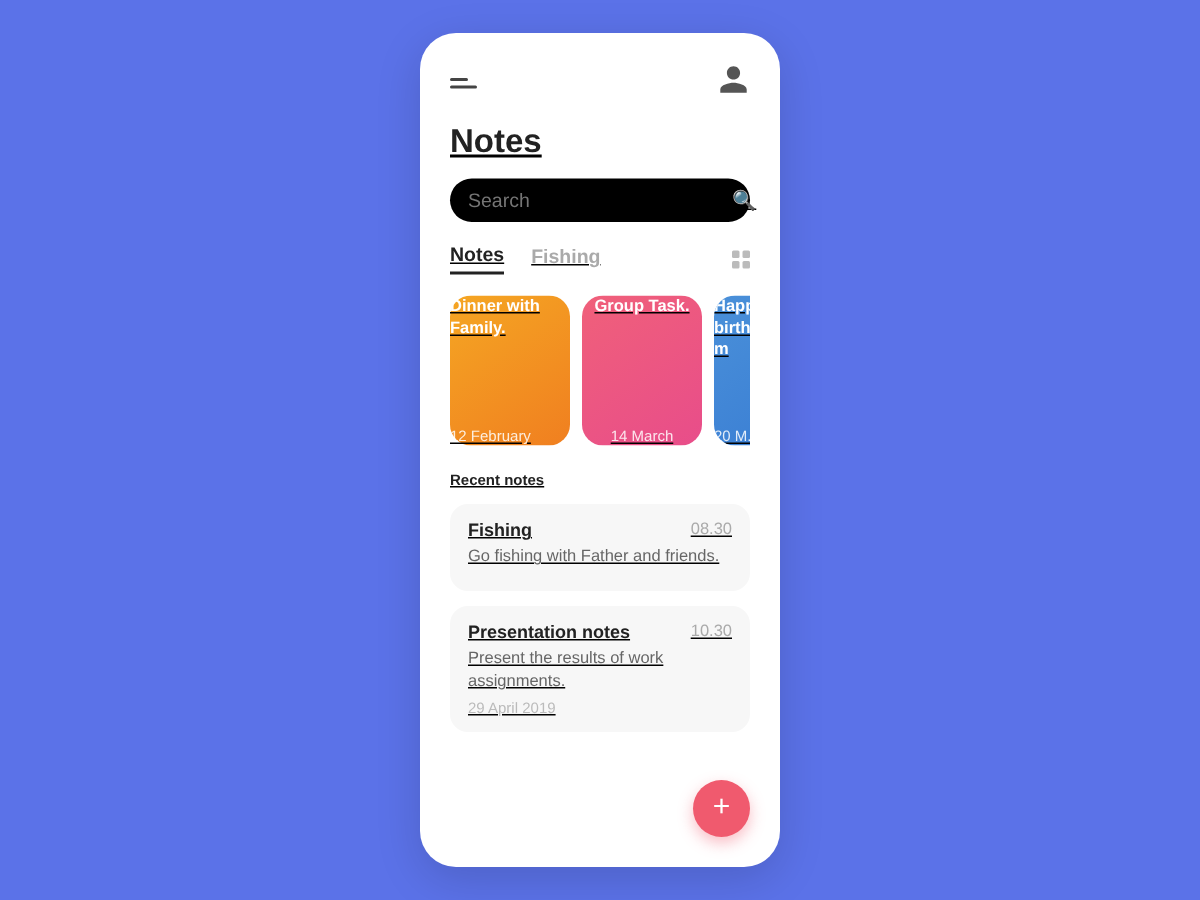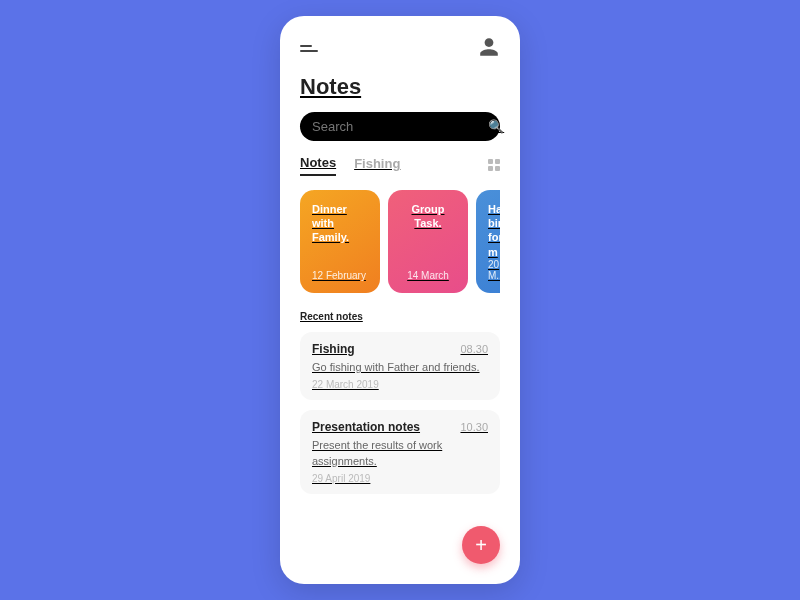--- a/index.html
+++ b/index.html
@@ -106,21 +106,20 @@
       border-radius: 1px;
     }
     .note-cards {
       display: flex;
       gap: 8px;
       margin-bottom: 18px;
       overflow: hidden;
     }
     .note-card {
       border-radius: 14px;
-      padding: 12px;
       flex: 0 0 auto;
       width: 80px;
       min-height: 100px;
       display: flex;
       flex-direction: column;
       justify-content: space-between;
       cursor: pointer;
     }
     .note-card.orange {
       background: linear-gradient(145deg, #f5a623, #f07f20);
@@ -252,21 +251,20 @@
 
   <div>
     <div class="section-title">Recent notes</div>
 
     <div class="recent-note">
       <div class="recent-note-header">
         <span class="recent-note-title">Fishing</span>
         <span class="recent-note-time">08.30</span>
       </div>
       <div class="recent-note-desc">Go fishing with Father and friends.</div>
-      <div class="recent-note-date">22 March 2019</div>
     </div>
 
     <div class="recent-note">
       <div class="recent-note-header">
         <span class="recent-note-title">Presentation notes</span>
         <span class="recent-note-time">10.30</span>
       </div>
       <div class="recent-note-desc">Present the results of work assignments.</div>
       <div class="recent-note-date">29 April 2019</div>
     </div>

